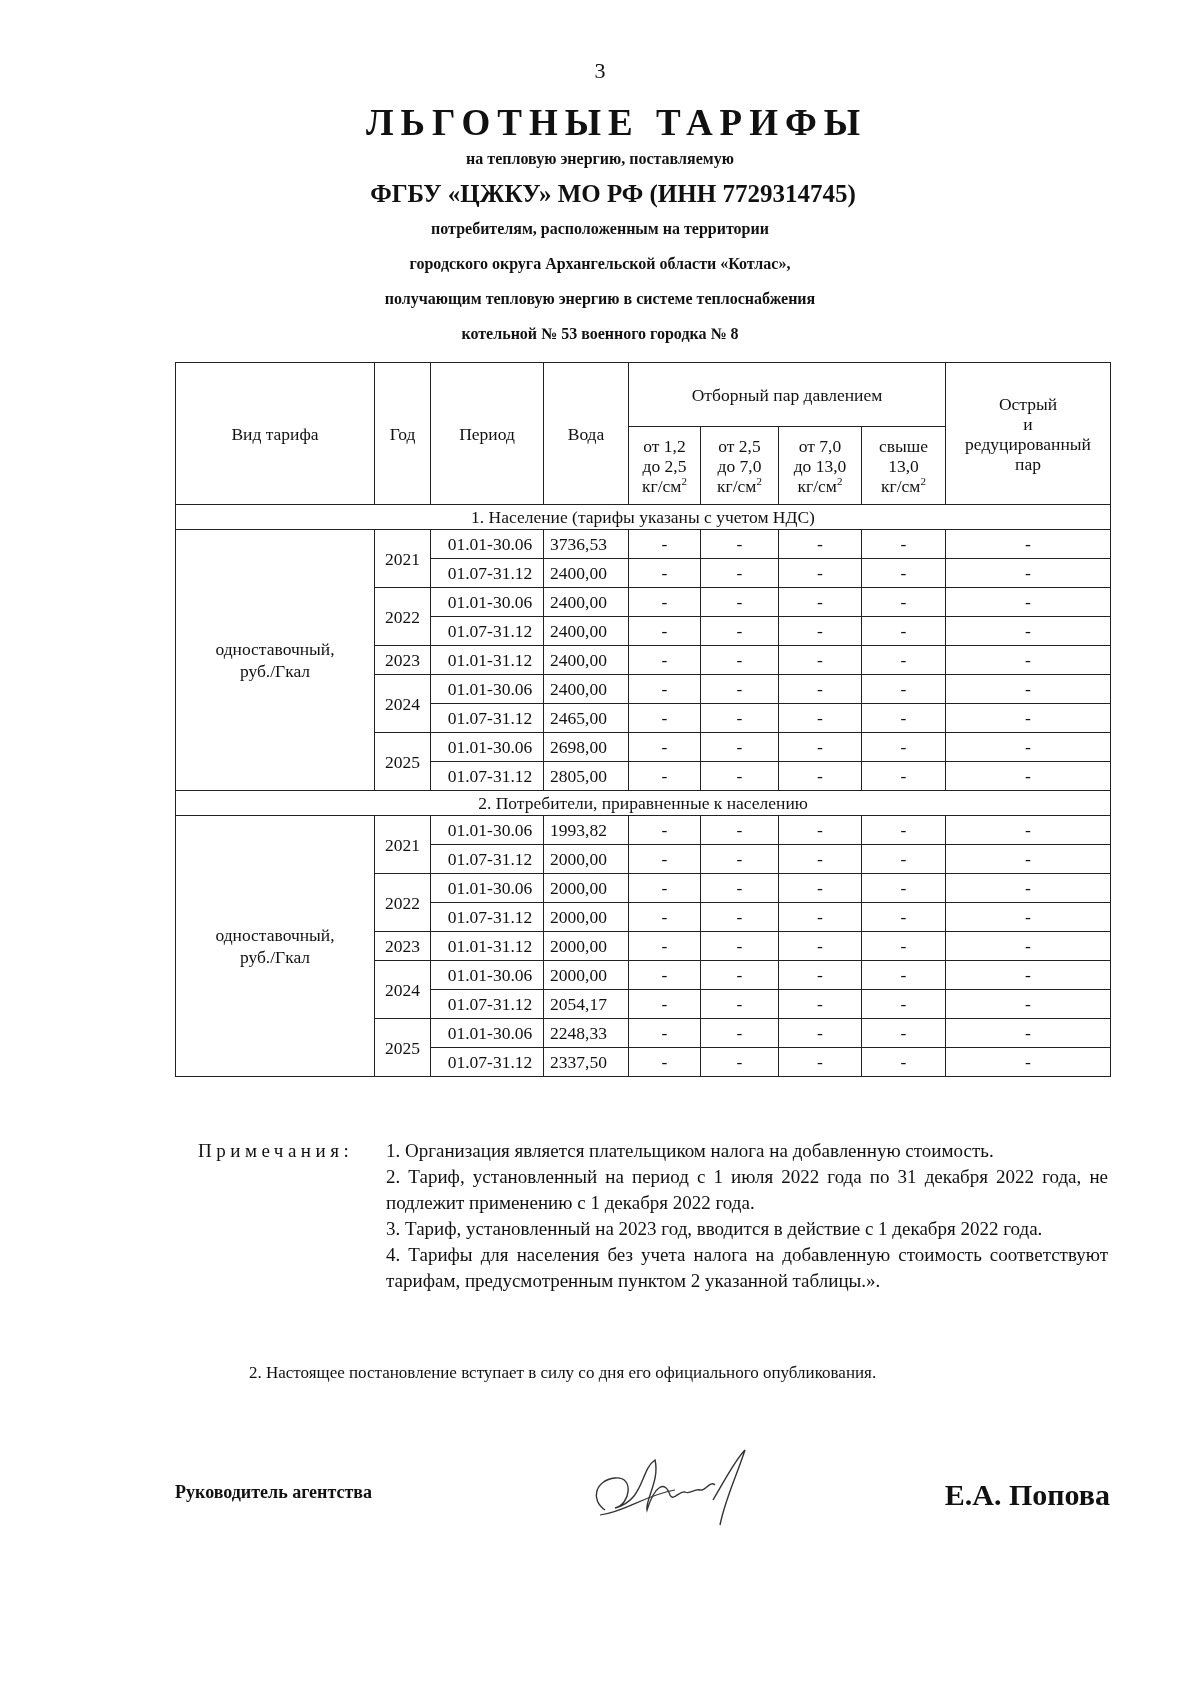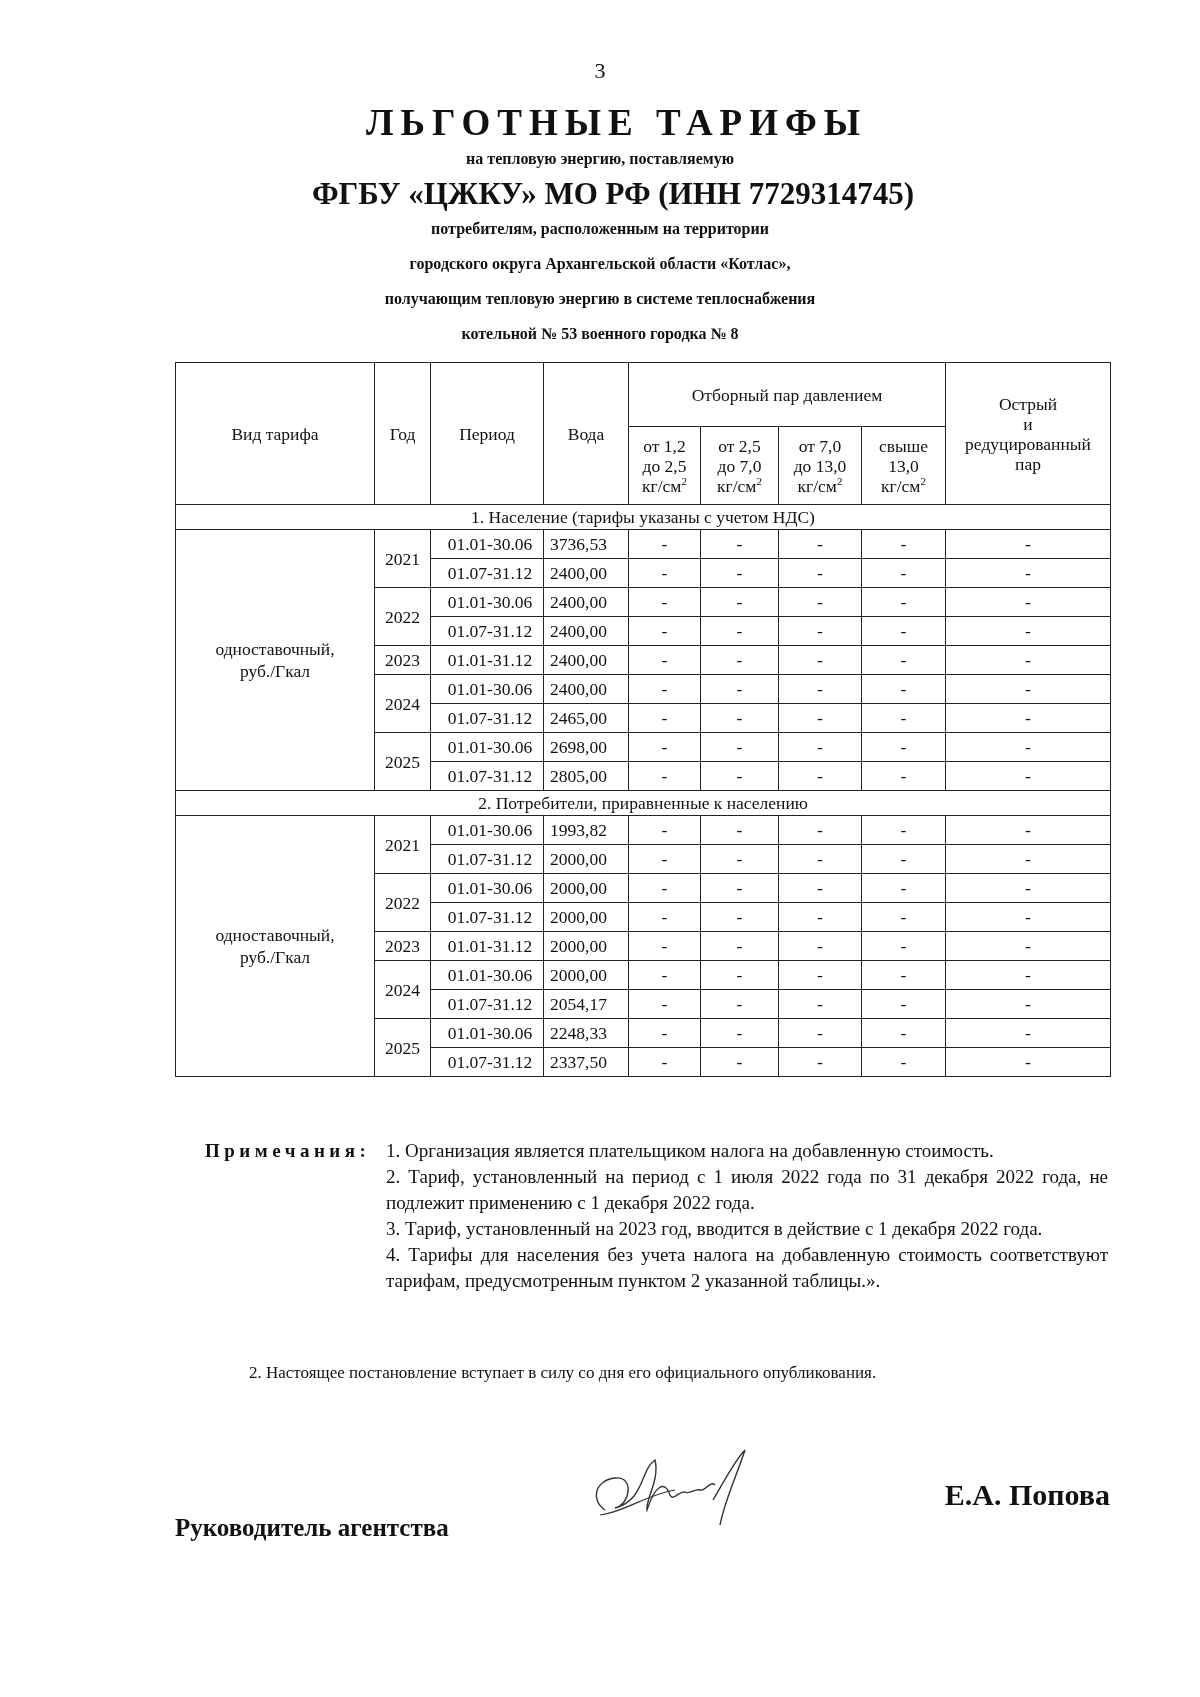--- a/index.html
+++ b/index.html
@@ -4,21 +4,21 @@
   <style>
     html, body { margin: 0; padding: 0; background: #ffffff; }
     body {
       width: 1200px; height: 1697px; position: relative; overflow: hidden;
       font-family: "Liberation Serif", "DejaVu Serif", serif; color: #111;
     }
     .page-num { position: absolute; top: 58px; left: 0; width: 1200px; text-align: center; font-size: 22px; }
     .title-block { position: absolute; top: 105px; left: 0; width: 1200px; text-align: center; font-weight: bold; }
     .title-main { font-size: 37px; letter-spacing: 7px; line-height: 36px; padding-left: 33px; }
     .title-line { font-size: 16px; line-height: 35px; }
-    .title-line.big { font-size: 31px; padding-left: 26px; }
+    .title-line.big { font-size: 25px; padding-left: 26px; }
 
     table.tariffs {
       position: absolute; top: 362px; left: 175px; width: 935px;
       border-collapse: collapse; table-layout: fixed; font-size: 17.5px;
     }
     table.tariffs td, table.tariffs th {
       border: 1.6px solid #222; padding: 0; text-align: center; vertical-align: middle;
       font-weight: normal; line-height: 20px;
     }
     .h-top { height: 64px; }
@@ -26,27 +26,27 @@
     .h-sub td { vertical-align: top; padding-top: 6px; line-height: 20px; }
     .sec td { height: 24px; line-height: 22px; }
     .dr td { height: 28px; line-height: 26px; }
     .period { text-align: center; padding-left: 6px !important; }
     .water { text-align: left !important; padding-left: 6px !important; }
     .dash { font-weight: bold; }
     .vid { line-height: 22px !important; }
     sup { font-size: 11px; line-height: 0; }
 
     .notes { position: absolute; top: 1138px; left: 190px; width: 920px; font-size: 19px; line-height: 26px; }
-    .notes-label { position: absolute; left: 15px; top: 0; letter-spacing: 4.5px; font-weight: bold; }
+    .notes-label { position: absolute; left: 8px; top: 0; letter-spacing: 4.5px; }
     .notes-list { position: absolute; left: 196px; top: 0; width: 722px; text-align: justify; }
     .notes-list p { margin: 0; }
 
     .decree { position: absolute; top: 1355px; left: 175px; width: 935px; font-size: 17px; line-height: 36px; text-align: justify; text-indent: 74px; }
     .sign-row { position: absolute; top: 1440px; left: 175px; width: 935px; height: 90px; }
-    .sign-role { position: absolute; left: 0; top: 42px; font-size: 25px; font-weight: bold; margin-top: 32px; }
+    .sign-role { position: absolute; left: 0; top: 42px; font-size: 18px; font-weight: bold; }
     .sign-name { position: absolute; right: 0; top: 38px; font-size: 30px; font-weight: bold; }
     .signature { position: absolute; left: 410px; top: 0; width: 180px; height: 90px; }
   </style>
 </head>
 <body>
 
 <div class="page-num">3</div>
 
 <div class="title-block">
   <div class="title-main">ЛЬГОТНЫЕ ТАРИФЫ</div>

